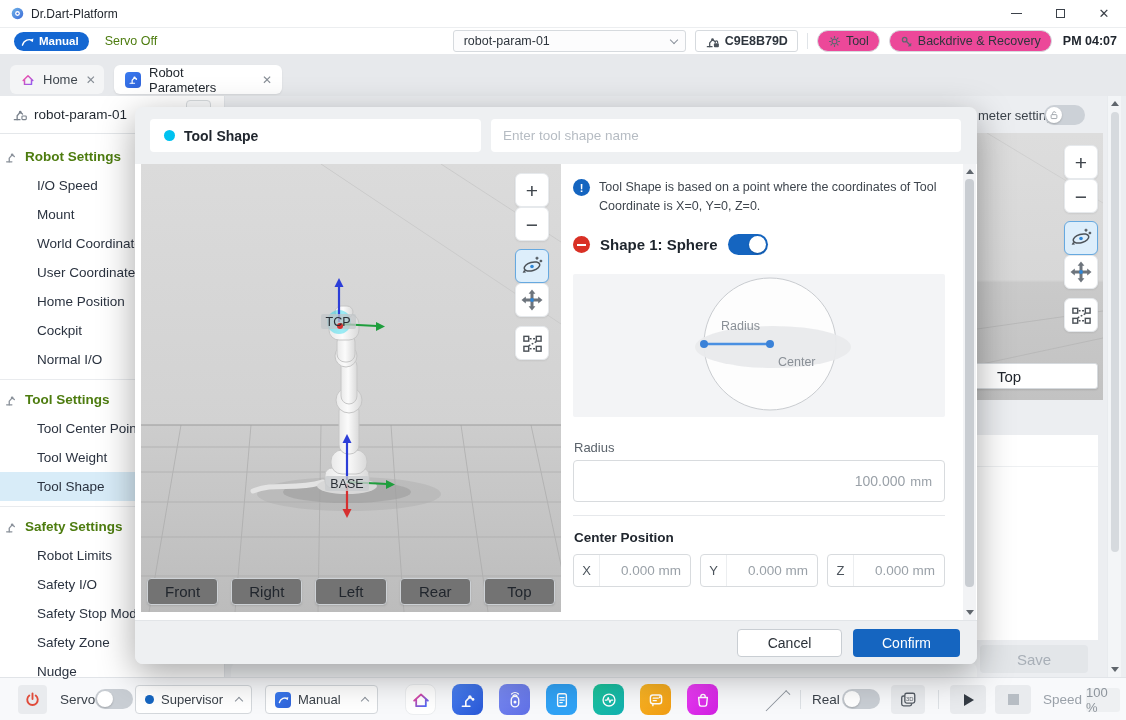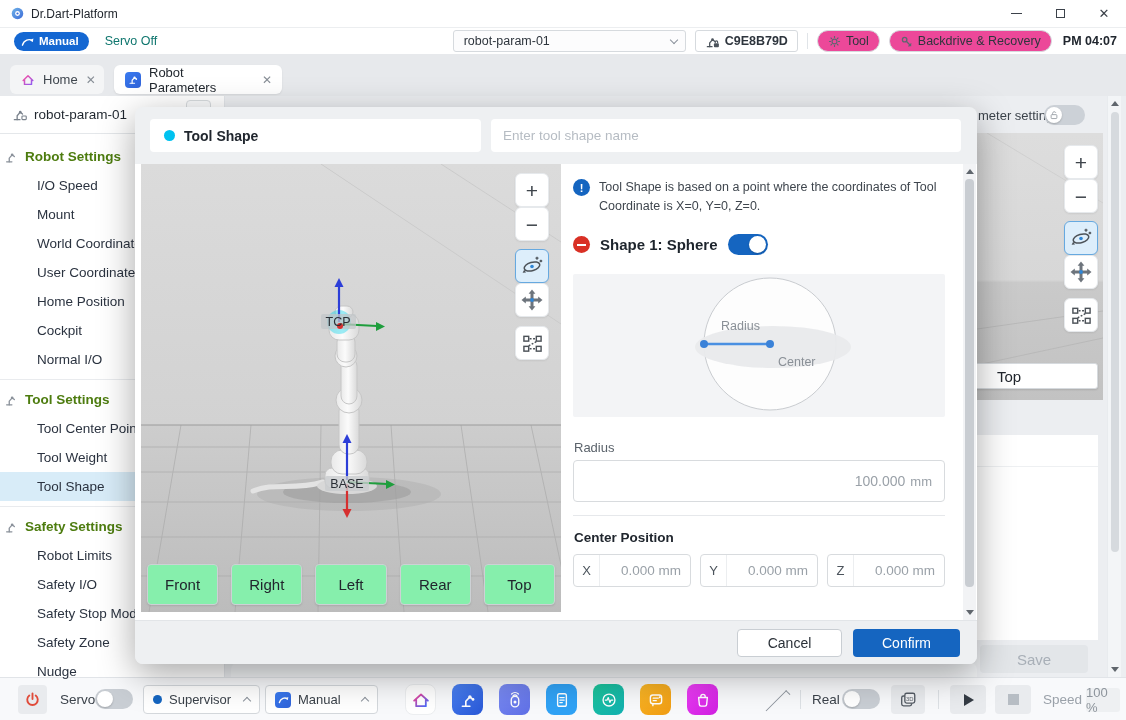--- a/index.html
+++ b/index.html
@@ -10,21 +10,21 @@
   .titlebar { position:absolute; left:0; top:0; width:1126px; height:28px; background:#fff; border-bottom:1px solid #eceef0; display:flex; align-items:center; }
   .titlebar .app-id { display:flex; align-items:center; gap:7px; padding-left:11px; font-size:12px; color:#21262d; }
   .win-controls { margin-left:auto; display:flex; height:100%; }
   .win-btn { width:44px; height:100%; display:flex; align-items:center; justify-content:center; color:#3c424a; font-size:13px; }
   .glyph-min { width:11px; height:1.4px; background:#3c424a; }
   .glyph-max { width:9px; height:9px; border:1.4px solid #3c424a; }
 
   
   .toolbar { position:absolute; left:0; top:28px; width:1126px; height:26px; background:#fff; display:flex; align-items:center; }
   .manual-pill { margin-left:14px; height:19px; padding:0 10px 0 7px; border-radius:10px; background:#1467d2; color:#fff; font-size:11.5px; font-weight:bold; display:flex; align-items:center; gap:5px; }
-  .servo-off { margin-left:16px; font-size:12.5px; color:#0f766e; }
+  .servo-off { margin-left:16px; font-size:12.5px; color:#4d7c0f; }
   .tb-right { margin-left:auto; display:flex; align-items:center; gap:9px; padding-right:9px; }
   .param-dd { width:233px; height:22px; border:1px solid #d6dade; border-radius:3px; background:#fcfcfd; display:flex; align-items:center; font-size:12.5px; color:#2e353d; padding:0 8px 0 10px; }
   .serial-btn { height:22px; border:1px solid #d6dade; border-radius:3px; background:#fff; display:flex; align-items:center; gap:5px; padding:0 9px; font-size:12.5px; font-weight:bold; color:#2e353d; }
   .tb-div { width:1px; height:16px; background:#e0e4e8; }
   .pill-btn { height:22px; border:1px solid #d6dade; border-radius:11px; background:#ec4899; display:flex; align-items:center; gap:5px; padding:0 10px; font-size:12.5px; color:#2e353d; }
   .clock { font-size:12.5px; font-weight:bold; color:#20262e; margin-left:2px; }
   .chev-down { width:6px; height:6px; border-left:1.5px solid #8b929b; border-bottom:1.5px solid #8b929b; transform:rotate(-45deg); margin-left:auto; margin-bottom:2px;}
   .chev-up-s { width:6px; height:6px; border-left:1.5px solid #8b929b; border-top:1.5px solid #8b929b; transform:rotate(45deg); margin-top:3px;}
 
   
@@ -76,21 +76,21 @@
   .dialog { position:absolute; left:135px; top:11px; width:842px; height:557px; background:#eef0f2; border-radius:8px; box-shadow:0 10px 36px rgba(0,0,0,.35); z-index:10; overflow:hidden; }
   .dlg-titlebox { position:absolute; left:15px; top:12px; width:331px; height:33px; background:#fff; border-radius:4px; display:flex; align-items:center; gap:9px; padding-left:14px; }
   .cyan-dot { width:11px; height:11px; border-radius:50%; background:#00c2f0; }
   .dlg-title { font-size:14px; font-weight:bold; color:#20262e; }
   .dlg-name-input { position:absolute; left:356px; top:12px; width:470px; height:33px; background:#fff; border:none; border-radius:4px; padding:0 12px; font-size:13.5px; color:#333; outline:none; }
   .dlg-name-input::placeholder { color:#b6bcc3; }
   .dlg-body { position:absolute; left:0; top:57px; width:842px; height:456px; background:#fff; }
   .dlg-viewer { position:absolute; left:6px; top:0; width:420px; height:448px; overflow:hidden; background:#d5d5d5; }
   .dlg-viewer .tool-col { right:12px; top:9px; }
   .view-row { position:absolute; left:6px; right:6px; bottom:7px; display:flex; gap:13px; }
-  .view-btn { flex:1; height:41px; background:#86efac; border:1px solid #cdd1d5; border-radius:4px; font-size:15px; color:#21262d; display:flex; align-items:center; justify-content:center; box-shadow:0 1px 2px rgba(0,0,0,.1); }
+  .view-btn { flex:1; height:27px; background:#737373; border:1px solid #cdd1d5; border-radius:4px; font-size:15px; color:#21262d; display:flex; align-items:center; justify-content:center; box-shadow:0 1px 2px rgba(0,0,0,.1); }
   .dlg-right { position:absolute; left:438px; top:0; width:384px; height:456px; overflow:hidden; }
   .info-row { position:absolute; top:14px; left:0; right:12px; display:flex; gap:9px; }
   .info-ic { width:17px; height:17px; border-radius:50%; background:#1565c0; color:#fff; font-size:11px; font-weight:bold; display:flex; align-items:center; justify-content:center; flex:none; margin-top:1px; }
   .info-txt { font-size:12.5px; line-height:1.55; color:#3f464e; }
   .shape-row { position:absolute; top:70px; left:0; display:flex; align-items:center; gap:10px; }
   .minus-ic { width:17px; height:17px; border-radius:50%; background:#d93025; display:flex; align-items:center; justify-content:center; }
   .minus-ic i { display:block; width:9px; height:2px; background:#fff; }
   .shape-title { font-size:15px; font-weight:bold; color:#1d242c; }
   .tg-on { width:40px; height:21px; background:#1565c0; }
   .tg-on .knob { width:17px; height:17px; top:2px; left:21px; }
@@ -575,21 +575,21 @@
   <div class="bb sq-btn" style="left:18px; width:29px;">
     <svg width="15" height="15" viewBox="0 0 16 16">
         <path d="M8 1.5v6" stroke="#e04b3a" stroke-width="2" stroke-linecap="round"></path>
         <path d="M4.6 3.8a5.6 5.6 0 1 0 6.8 0" stroke="#e04b3a" stroke-width="2" fill="none" stroke-linecap="round"></path>
       </svg>
   </div>
   <span class="bb bb-label" style="left:60px;">Servo</span>
   <span class="bb toggle tg-off" style="left:95px; top:11px; width:38px; height:20px;">
       <span class="knob" style="width:16px;height:16px;top:2px;left:2px;"></span>
     </span>
-  <div class="bb bb-select" style="left:143px; width:117px;">
+  <div class="bb bb-select" style="left:135px; width:117px;">
     <span style="width:9px;height:9px;border-radius:50%;background:#1565c0;"></span>
     <span>Supervisor</span>
     <span class="chev-up-s" style="margin-left:auto;"></span>
   </div>
   <div class="bb bb-select" style="left:265px; width:113px;">
     <span style="width:16px;height:16px;border-radius:4px;background:linear-gradient(140deg,#3a7bf0,#2f62d8);display:flex;align-items:center;justify-content:center;">
       <svg width="11" height="9" viewBox="0 0 14 12">
           <path d="M1.5 10 C3 4.5 9 2.5 12 5.2" stroke="#fff" stroke-width="1.8" fill="none" stroke-linecap="round"></path>
           <polygon points="12.8,6.6 13.4,2.6 9.6,4.4" fill="#fff"></polygon>
         </svg>

